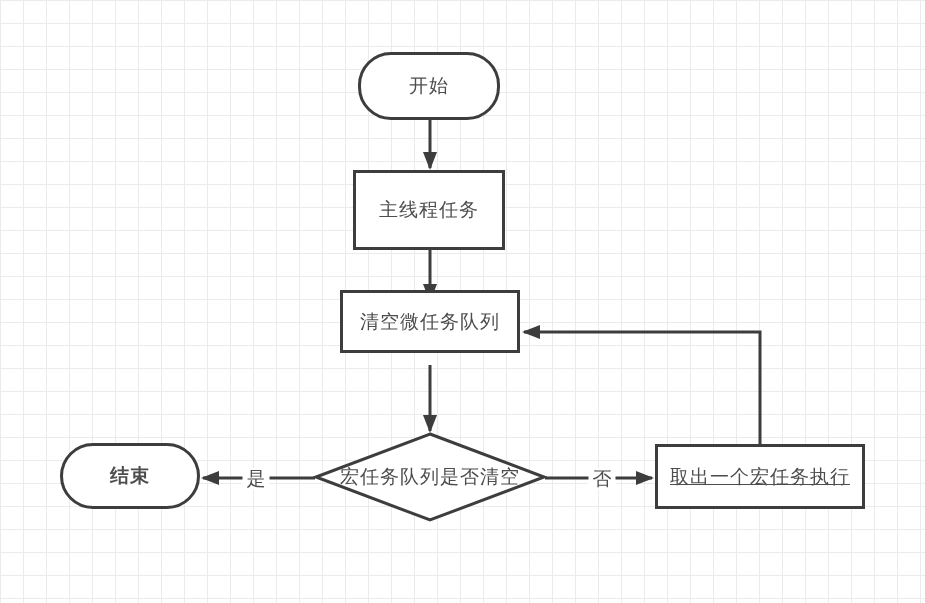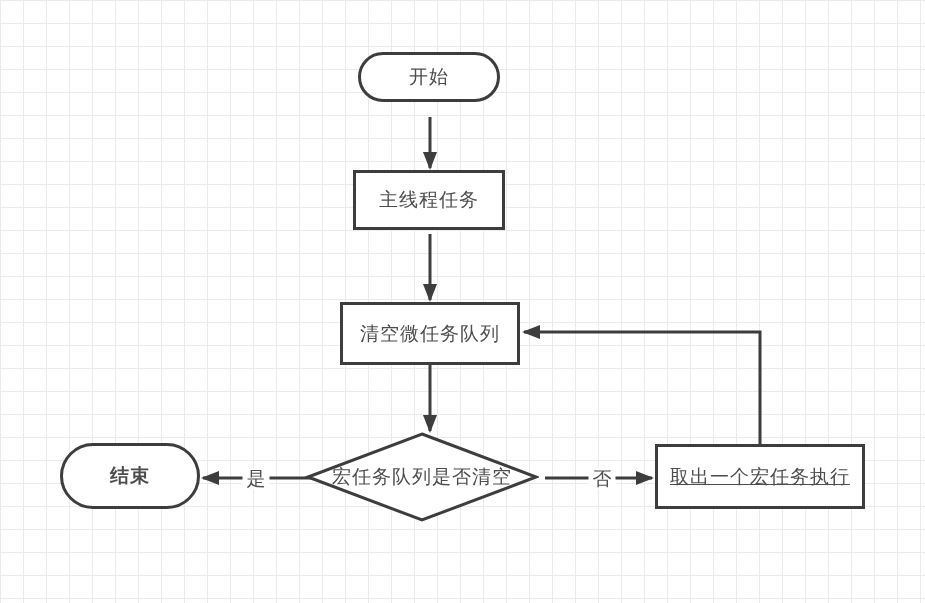--- a/index.html
+++ b/index.html
@@ -77,33 +77,33 @@
       </marker>
     </defs>
     <line x1="430" y1="117" x2="430" y2="168" marker-end="url(#arrow)"></line>
     <line x1="430" y1="234" x2="430" y2="300" marker-end="url(#arrow)"></line>
     <line x1="430" y1="365" x2="430" y2="431" marker-end="url(#arrow)"></line>
     <line x1="315" y1="478" x2="203" y2="478" marker-end="url(#arrow)"></line>
     <line x1="545" y1="478" x2="652" y2="478" marker-end="url(#arrow)"></line>
     <polyline points="760,444 760,332 524,332" marker-end="url(#arrow)"></polyline>
   </svg>
 
-  <div class="node terminator" style="left:358px; top:52px; width:142px; height:50px;">
+  <div class="node terminator" style="left:358px; top:52px; width:142px; height:68px;">
     <span>开始</span>
   </div>
 
-  <div class="node process" style="left:353px; top:170px; width:152px; height:60px;">
+  <div class="node process" style="left:353px; top:170px; width:152px; height:80px;">
     <span>主线程任务</span>
   </div>
 
-  <div class="node process" style="left:340px; top:302px; width:180px; height:63px;font-family:Liberation Serif, serif;">
+  <div class="node process" style="left:340px; top:290px; width:180px; height:63px;font-family:Liberation Serif, serif;">
     <span>清空微任务队列</span>
   </div>
 
-  <div class="node decision" style="left:305px; top:432px; width:234px; height:90px;">
+  <div class="node decision" style="left:313px; top:432px; width:234px; height:90px;">
     <svg viewBox="0 0 234 90" preserveAspectRatio="none">
       <polygon points="117,2 231,45 117,88 3,45" fill="#ffffff" stroke="#3d3d3d" stroke-width="3"></polygon>
     </svg>
     <span class="decision-label">宏任务队列是否清空</span>
   </div>
 
   <div class="node terminator" style="left:60px; top:443px; width:140px; height:66px;font-weight:bold;">
     <span>结束</span>
   </div>
 

